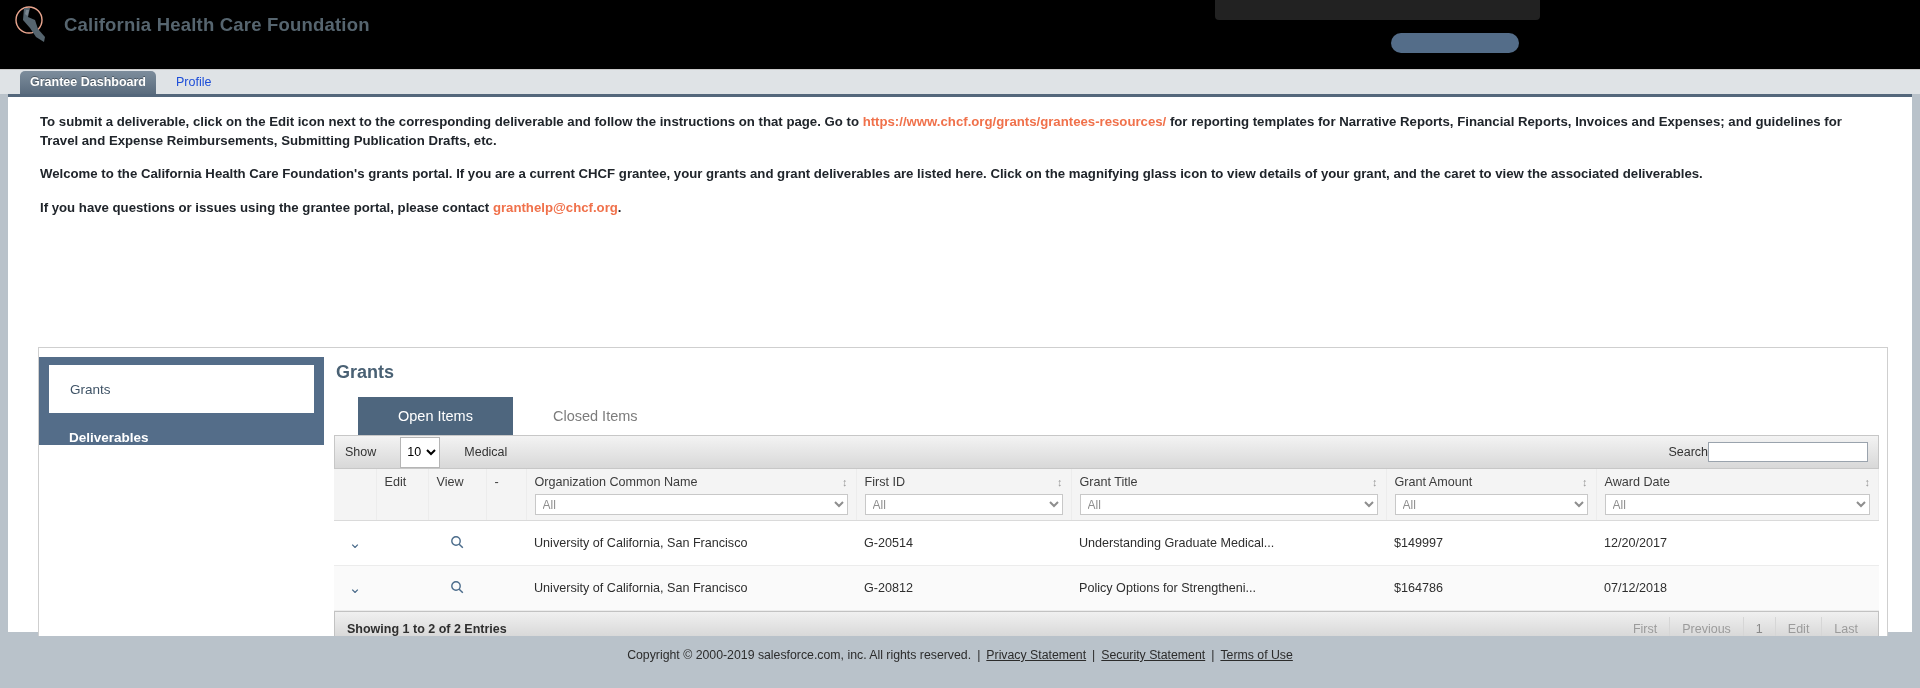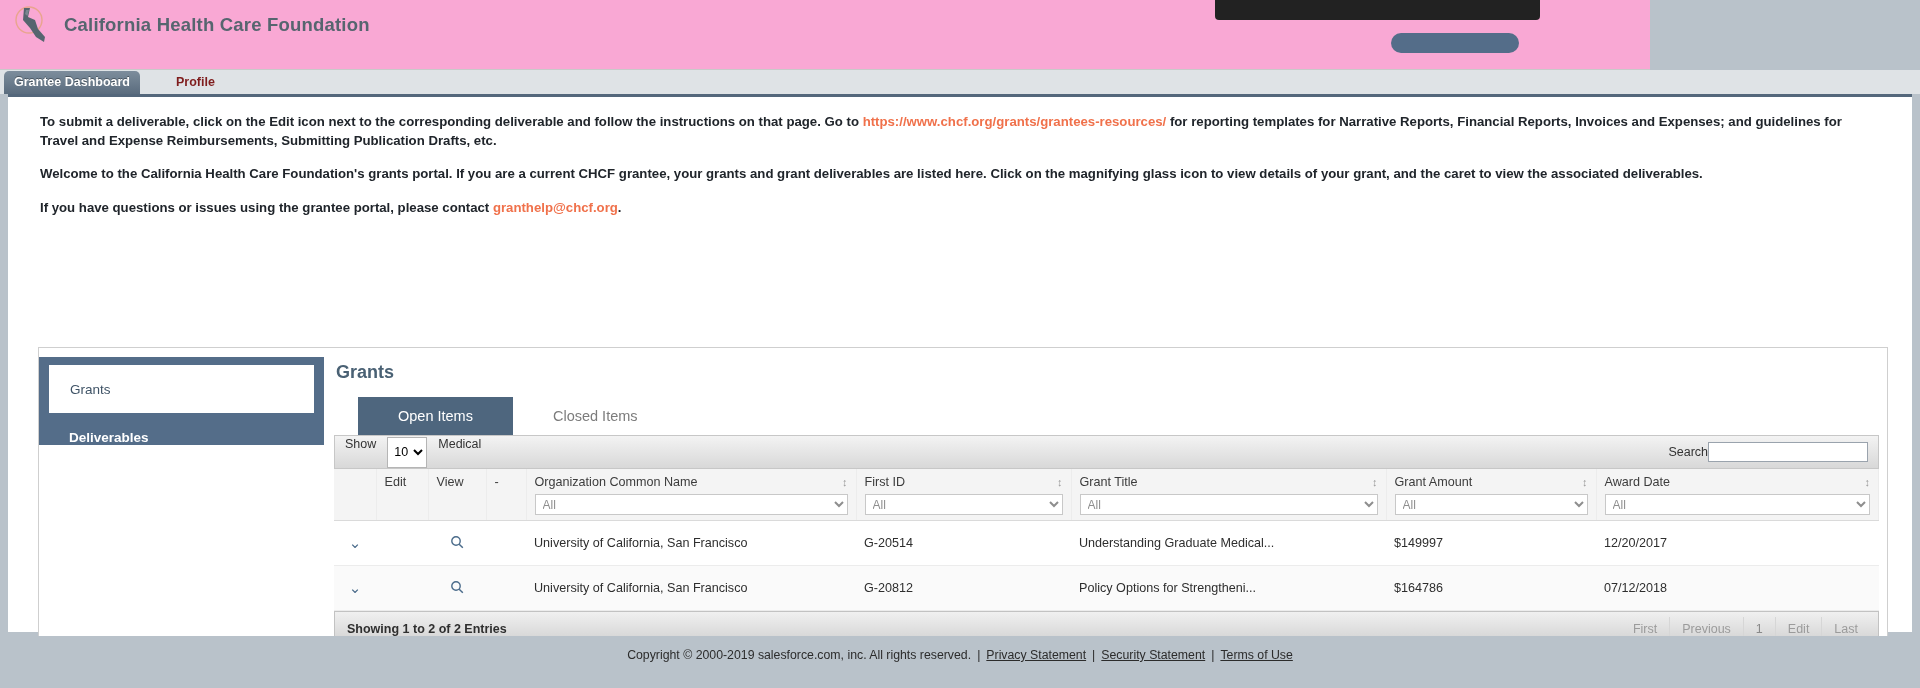--- a/index.html
+++ b/index.html
@@ -12,22 +12,22 @@
   }
   .page {
     position: relative;
     width: 1920px; height: 688px;
     background: #b9c2ca;
   }
 
   
   .masthead {
     position: absolute; left: 0; top: 0;
-    width: 1650px; height: 70px;
-    background: #f9a8d4;
+    width: 1920px; height: 70px;
+    background: #000000;
     border-bottom: 1px solid #c9c9c9;
   }
   .brand {
     position: absolute; left: 14px; top: 4px;
     display: flex; align-items: center; gap: 10px;
   }
   .logo { width: 40px; height: 42px; display: block; }
   .brand-name {
     font-size: 18.5px; font-weight: bold; color: #56656f;
     letter-spacing: 0.2px; white-space: nowrap;
@@ -49,27 +49,27 @@
     width: 1920px; height: 24px;
     background: #dfe3e6;
   }
   .tabstrip-inner { position: relative; height: 24px; }
   .tab {
     position: absolute; bottom: 0;
     font-size: 12.5px; color: #333; padding: 4px 10px 5px 10px;
     cursor: pointer; white-space: nowrap;
   }
   .tab.active {
-    left: 4px;
+    left: 20px;
     background: linear-gradient(to bottom, #7d8d9c 0%, #5a6c7e 100%);
     color: #ffffff; font-weight: bold;
     border-radius: 5px 5px 0 0;
     text-shadow: 0 -1px 0 rgba(0,0,0,0.35);
   }
-  .tab.inactive { left: 166px; color: #7f1d1d; font-weight: bold; }
+  .tab.inactive { left: 166px; color: #1d4ed8; font-weight: normal; }
 
   
   .content {
     position: absolute; left: 8px; top: 94px;
     width: 1904px; height: 538px;
     background: #ffffff;
     border-top: 3px solid #54677b;
   }
   .intro { padding: 16px 32px 0 32px; }
   .intro p {
@@ -117,21 +117,21 @@
   .subtab.active { background: #4e667e; color: #ffffff; }
   .subtab.inactive { background: transparent; color: #7c7c7c; }
 
   .toolbar {
     margin-top: 0;
     background: linear-gradient(to bottom, #f3f3f3 0%, #d8d8d8 100%);
     border: 1px solid #c7c7c7;
     height: 34px; display: flex; align-items: center;
     padding: 0 10px; font-size: 12.5px; color: #333;
   }
-  .toolbar .left { display: flex; gap: 11px; }
+  .toolbar .left { display: flex; align-items: center; gap: 24px; }
   .toolbar .spacer { flex: 1 1 auto; }
   .toolbar .right { display: flex; align-items: center; gap: 0; }
   select.show-entries {
     font-family: "Liberation Sans", sans-serif;
     font-size: 12.5px; height: 31px; padding: 0 2px;
     border: 1px solid #b5b5b5; background: #fff; color: #000000;
   }
   input.search-box {
     width: 160px; height: 20px; border: 1px solid #9aa3ad;
     background: #ffffff; font-size: 12px; padding: 0 4px;

